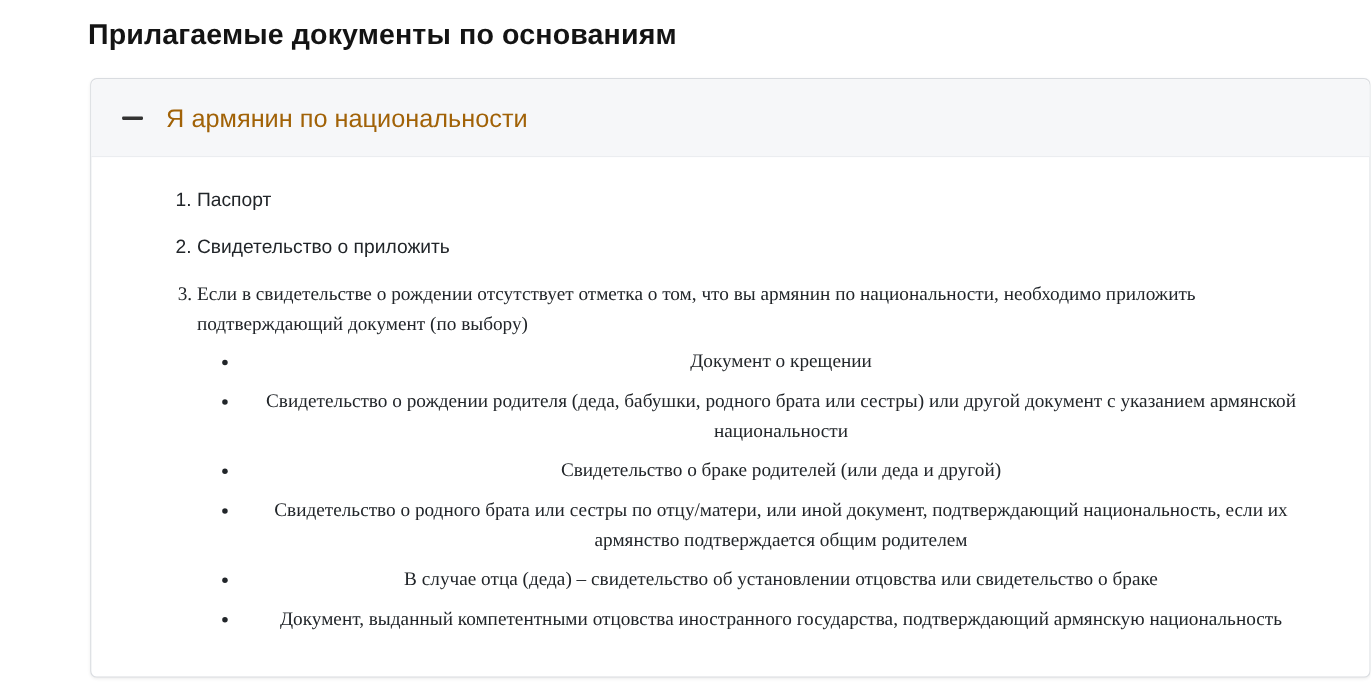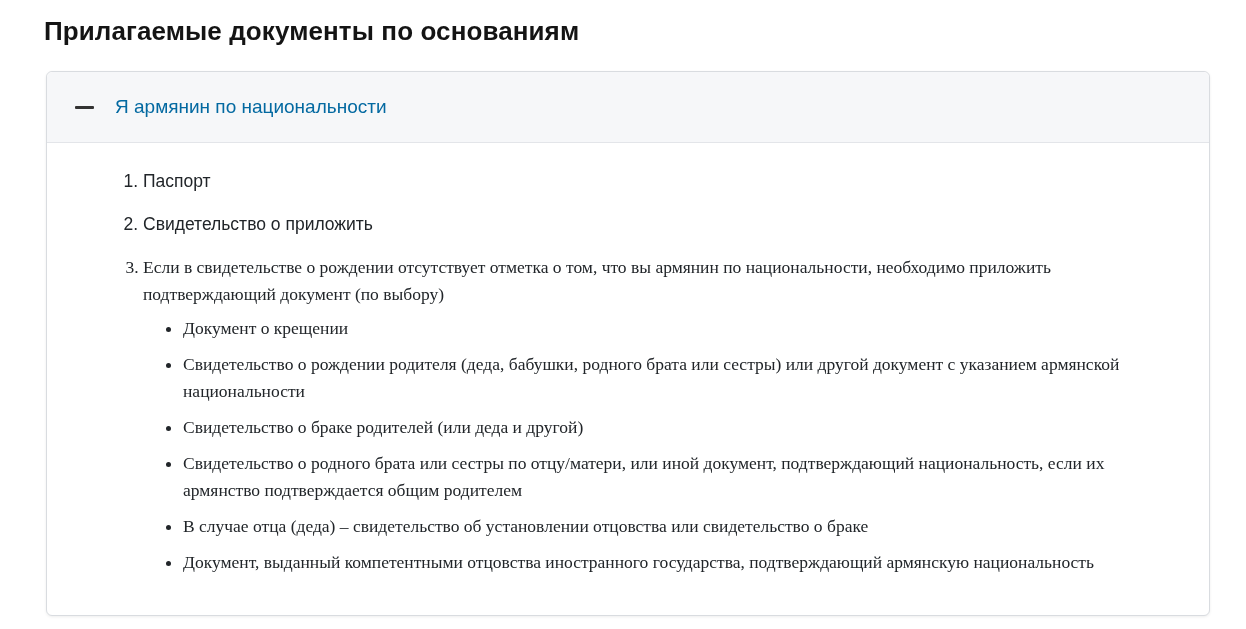--- a/index.html
+++ b/index.html
@@ -10,20 +10,21 @@
     width: 1246px;
     height: 629px;
     overflow: hidden;
     font-family: "Liberation Sans", sans-serif;
     color: #212529;
   }
   .page {
     width: 1098px;
     height: 629px;
     position: relative;
+    margin-left: 36px;
   }
   h1.page-title {
     margin: 0;
     position: absolute;
     left: 44px;
     top: 16px;
     font-size: 26px;
     font-weight: 700;
     color: #141414;
     letter-spacing: 0.1px;
@@ -41,22 +42,22 @@
   }
   .acc-header {
     display: flex;
     align-items: center;
     height: 71px;
     background: #f6f7f9;
     border-bottom: 1px solid #e3e5e9;
     border-radius: 6px 6px 0 0;
     padding: 0 28px;
     cursor: pointer;
-    font-size: 19px;
-    color: #0369a1;
+    font-size: 23px;
+    color: #a16207;
   }
   .minus-bar {
     display: inline-block;
     width: 19px;
     height: 3px;
     background: #333333;
     border-radius: 1px;
     margin-right: 21px;
     flex: 0 0 auto;
   }
@@ -73,20 +74,21 @@
     margin-bottom: 16px;
   }
   ol.doc-list > li:last-child {
     margin-bottom: 0;
     font-family: Liberation Serif, serif;
   }
   ul.option-list {
     list-style: disc;
     margin: 6px 0 0 0;
     padding-left: 40px;
+    text-align: center;
   }
   ul.option-list > li {
     margin-bottom: 9px;
   }
   ul.option-list > li:last-child {
     margin-bottom: 0;
   }
 </style>
 </head>
 <body>

